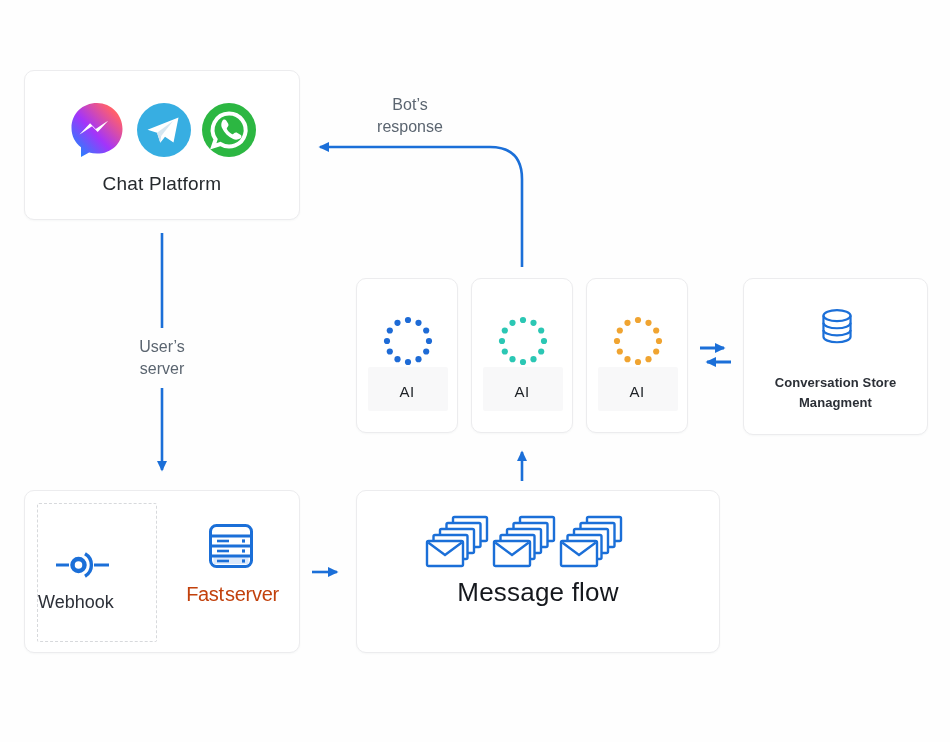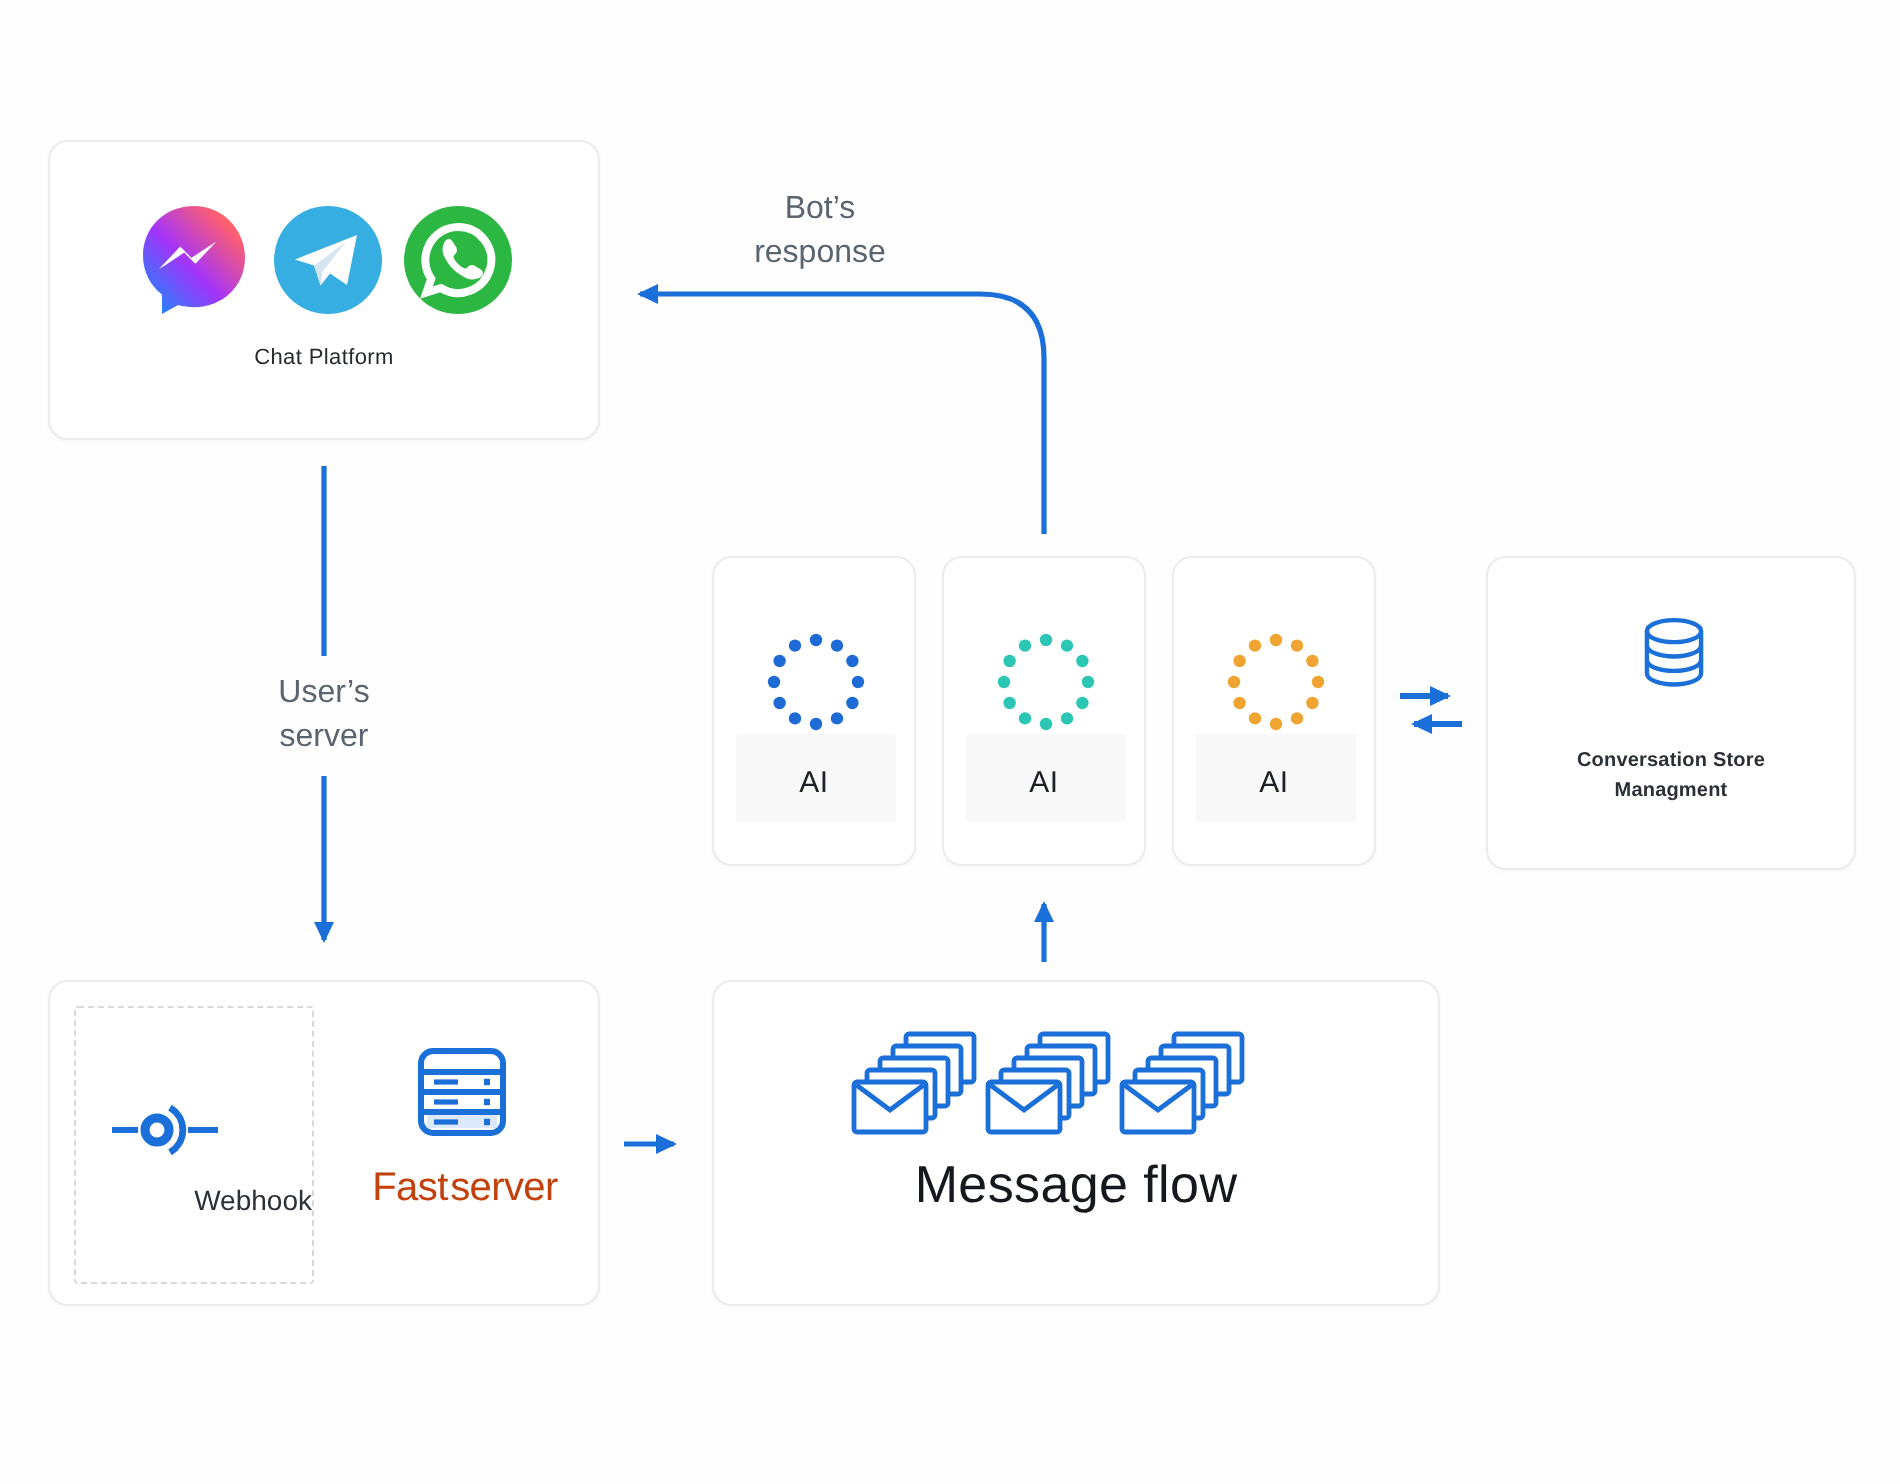--- a/index.html
+++ b/index.html
@@ -19,46 +19,46 @@
     background: #ffffff;
     border: 1px solid #ececee;
     border-radius: 10px;
     box-shadow: 0 1px 2px rgba(60,64,67,0.04);
   }
 
   
   .chat-box { left: 24px; top: 70px; width: 276px; height: 150px; }
   .chat-icons { position: absolute; left: 0; top: 28px; width: 100%; display: flex; justify-content: center; align-items: center; gap: 7px; }
   .chat-icon { display: block; }
-  .chat-label { position: absolute; left: 0; top: 102px; width: 100%; text-align: center; font-size: 11px; color: #262a2e; letter-spacing: 0.2px; }
+  .chat-label { position: absolute; left: 0; top: 102px; width: 100%; text-align: center; font-size: 19px; color: #262a2e; letter-spacing: 0.2px; }
 
   
   .flow-label { position: absolute; color: #5b6570; font-size: 16px; line-height: 1.4; text-align: center; }
   .bots-label { left: 335px; top: 94px; width: 150px; }
   .users-label { left: 92px; top: 336px; width: 140px; }
 
   
   .ai-box { top: 278px; width: 102px; height: 155px; padding-left: 36px; }
   .ai-box-1 { left: 356px; }
   .ai-box-2 { left: 471px; }
   .ai-box-3 { left: 586px; }
   .spinner { position: absolute; left: 23px; top: 34px; width: 56px; height: 56px; }
   .ai-band { position: absolute; left: 11px; top: 88px; width: 80px; height: 44px; background: #f8f8f9; border-radius: 2px; }
   .ai-label { position: absolute; left: 0; top: 104px; width: 100%; text-align: center; font-size: 15px; color: #1d2126; letter-spacing: 0.3px; }
 
   
   .store-box { left: 743px; top: 278px; width: 185px; height: 157px; }
   .db-icon { position: absolute; left: 71px; top: 26px; width: 44px; height: 44px; }
-  .store-label { position: absolute; left: 0; top: 94px; width: 100%; text-align: center; font-size: 10px; font-weight: 700; color: #2b2f36; line-height: 1.5; letter-spacing: 0.1px; }
+  .store-label { position: absolute; left: 0; top: 94px; width: 100%; text-align: center; font-size: 13px; font-weight: 700; color: #2b2f36; line-height: 1.5; letter-spacing: 0.1px; }
 
   
   .server-box { left: 24px; top: 490px; width: 276px; height: 163px; }
   .dashed-box { position: absolute; left: 12px; top: 12px; width: 120px; height: 139px; border: 1.5px dashed #d7d9dc; border-radius: 2px; background: transparent; }
   .webhook-icon { position: absolute; left: 46px; top: 40px; width: 58px; height: 42px; }
-  .webhook-label { position: absolute; left: 0; top: 88px; width: 100%; text-align: right; font-size: 14px; color: #2c3038; }
+  .webhook-label { position: absolute; left: 0; top: 88px; width: 100%; text-align: left; font-size: 18px; color: #2c3038; }
   .server-icon { position: absolute; left: 182px; top: 32px; width: 48px; height: 46px; }
   .fastserver-label { position: absolute; left: 140px; top: 92px; width: 135px; text-align: center; font-size: 20px; color: #c2410c; letter-spacing: -0.3px; word-spacing: -4px; }
 
   
   .flow-box { left: 356px; top: 490px; width: 364px; height: 163px; }
   .env-stacks { position: absolute; left: 68px; top: 22px; display: flex; gap: 3px; }
   .env-stack { width: 64px; height: 56px; }
   .flow-box-label { position: absolute; left: 0; top: 86px; width: 100%; text-align: center; font-size: 26px; color: #15181d; letter-spacing: 0.2px; }
 
   

